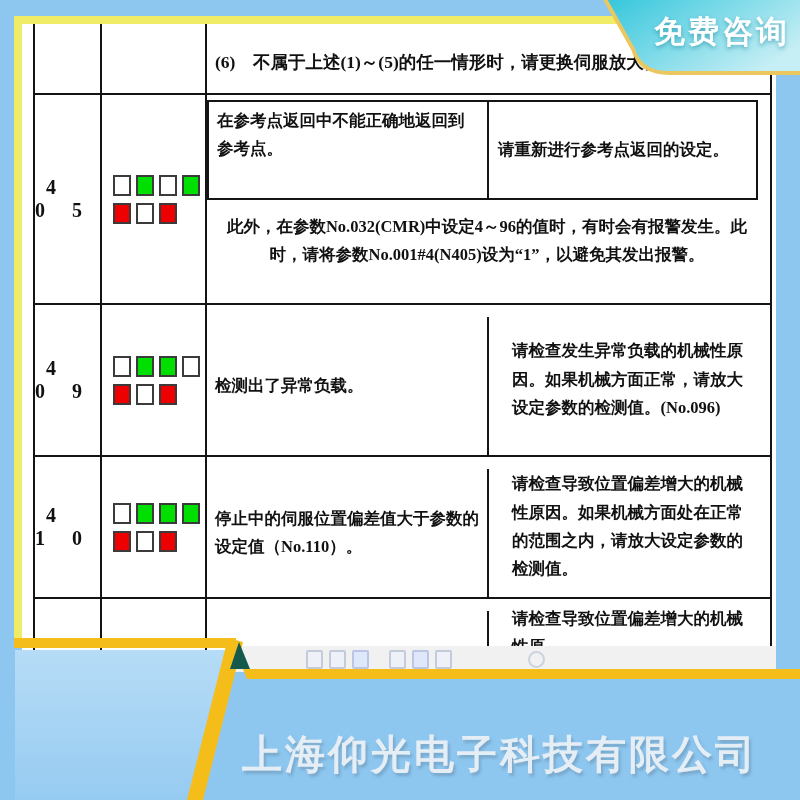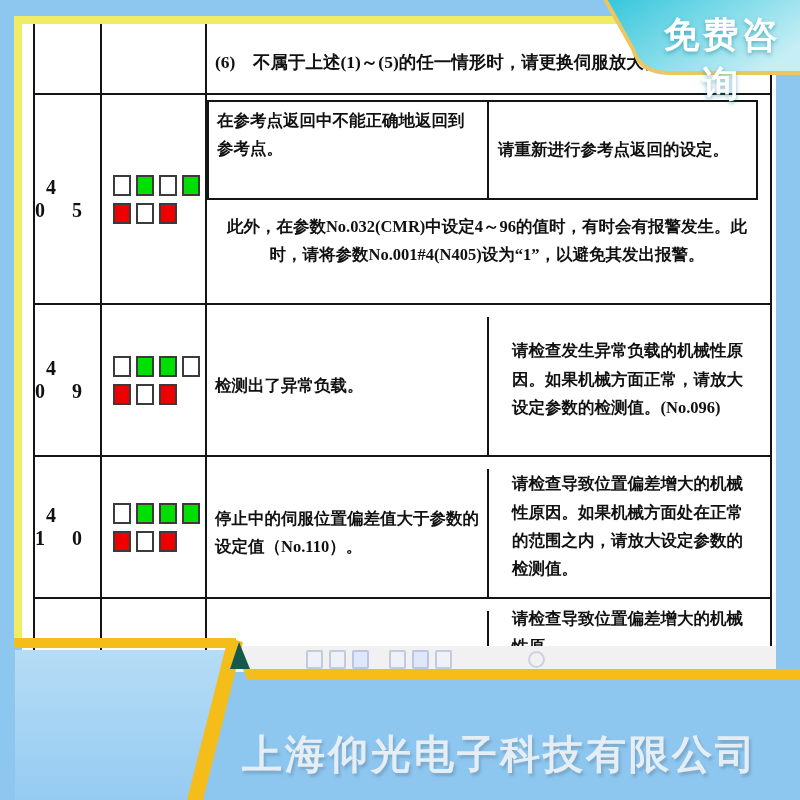--- a/index.html
+++ b/index.html
@@ -54,21 +54,21 @@
            background:#eef1f7;margin-right:6px;}
   .tool-ic.hl{background:#dfe7fa;border-color:#b9c6e6;}
   .tool-circle{width:13px;height:13px;border:2px solid #ccd3df;border-radius:50%;
                background:#f1f1f1;}
   .sp1{margin-left:70px;} .sp2{margin-left:14px;} .sp3{margin-left:70px;}
   
   .decor{position:absolute;left:0;top:0;z-index:5;pointer-events:none;}
   .badge-svg{position:absolute;left:0;top:0;z-index:6;}
   .badge-label{position:absolute;left:646px;top:11px;width:152px;z-index:7;
                text-align:center;font-family:"Liberation Sans",sans-serif;
-               font-size:36px;font-weight:bold;color:#ffffff;letter-spacing:3px;
+               font-size:31px;font-weight:bold;color:#ffffff;letter-spacing:3px;
                text-shadow:0 2px 4px rgba(20,130,150,.55);cursor:pointer;}
   .footer{position:absolute;left:180px;top:727px;width:640px;z-index:6;
           text-align:center;font-family:"Liberation Sans",sans-serif;
           font-size:40px;font-weight:bold;letter-spacing:3px;
           color:var(--footer-text,#e6eef5);
           text-shadow:2px 3px 3px rgba(105,140,170,.55);}
 </style>
 </head>
 <body>
 

